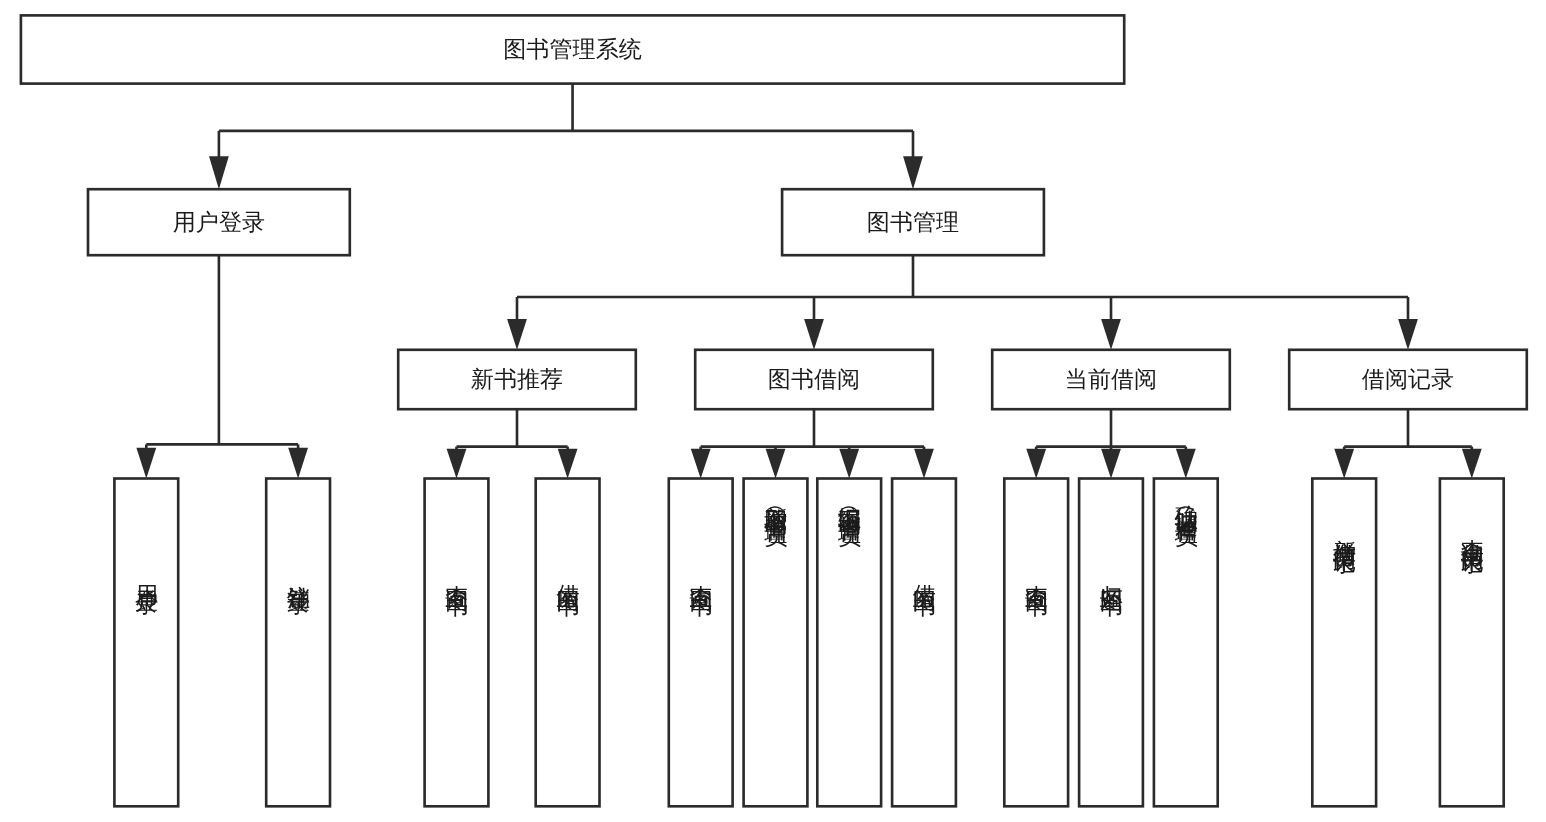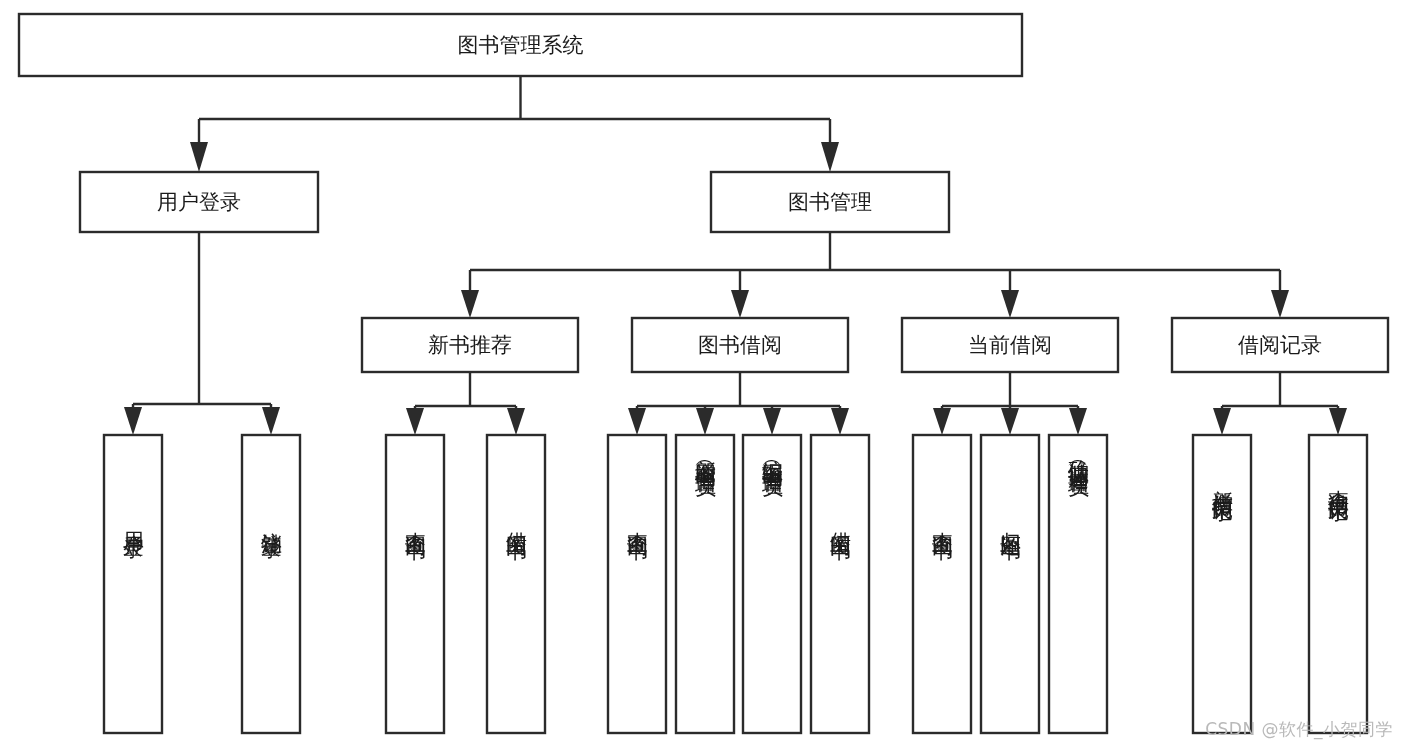--- a/index.html
+++ b/index.html
@@ -254,15 +254,14 @@
     <span class="vtext" style="margin-top:8px;">确认归还（管理员）</span>
   </div>
 
   <div class="vtext-wrap" style="left:1193px; top:435px; width:58px; height:298px;">
     <span class="vtext" style="margin-top:38px;">新增借阅记录</span>
   </div>
   <div class="vtext-wrap" style="left:1309px; top:435px; width:58px; height:298px;">
     <span class="vtext" style="margin-top:38px;">查询借阅记录</span>
   </div>
 
-  <div class="watermark">CSDN @软件_小贺同学</div>
 
 </div>
 
 </body></html>

